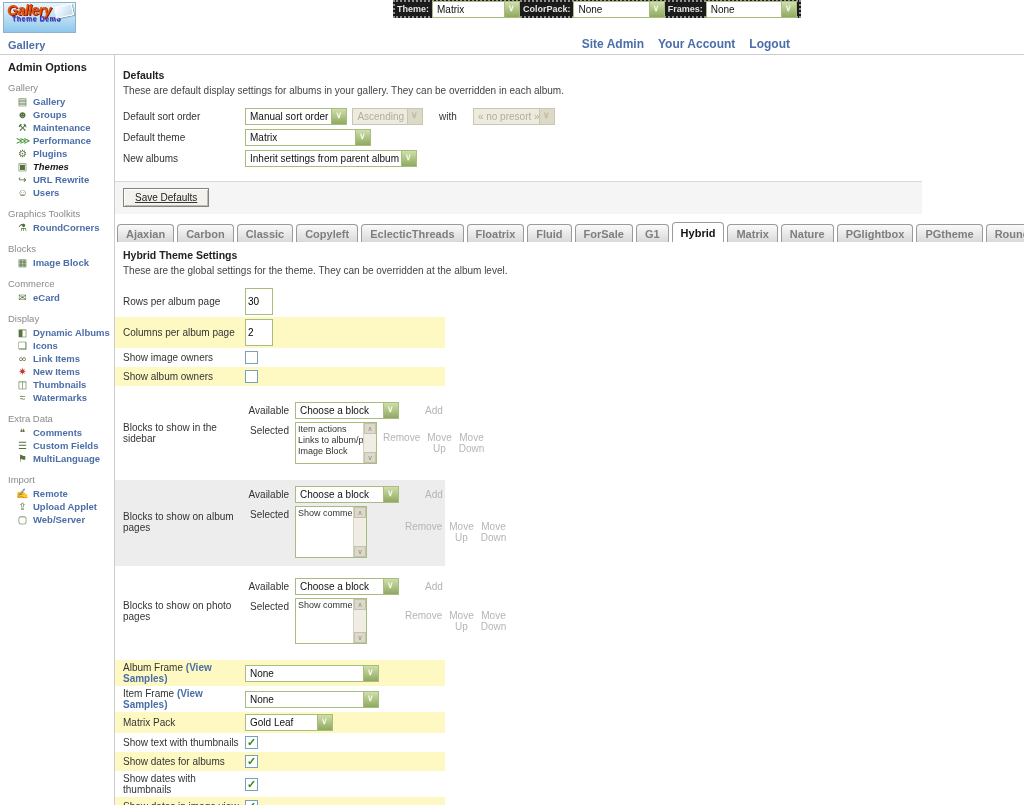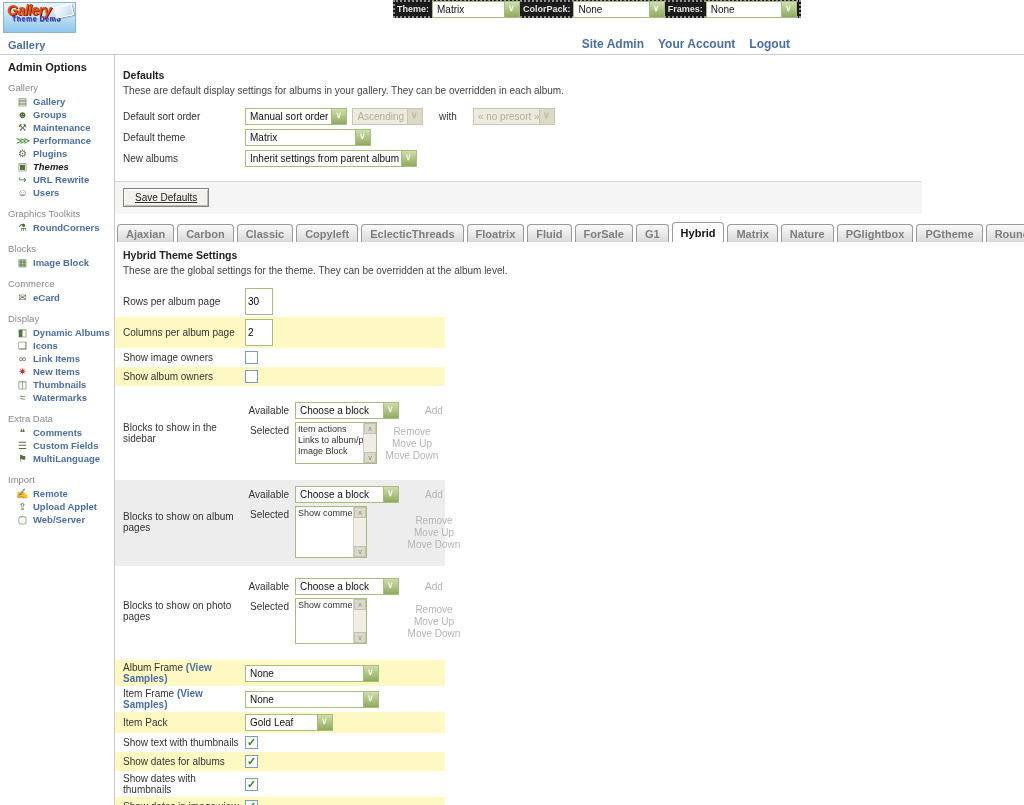--- a/index.html
+++ b/index.html
@@ -62,21 +62,21 @@
   .cb { width:13px; height:13px; border:1px solid #7b9ebd; background:#fff; position:relative; }
   .cb.checked::after { content:"✓"; position:absolute; left:1px; top:-1px; color:#2f8c1f; font-weight:bold; font-size:11px; }
 
   
   .blk { display:flex; align-items:center; padding:6px 0 8px 8px; width:330px; }
   .blk.alt { background:#ededed; }
   .blk-grid { display:flex; flex-direction:column; gap:3px; }
   .blk-line { display:flex; align-items:flex-start; gap:6px; }
   .blk-sub { width:44px; min-width:44px; text-align:right; padding-top:3px; color:#333; }
   .gray-act { color:#b5b5b5; text-align:center; width:58px; align-self:center; }
-  .gray-stack { display:flex; flex-direction:column; gap:1px; color:#b5b5b5; width:58px; text-align:center; align-self:center; }
+  .gray-stack { display:flex; flex-direction:row; gap:7px; color:#b5b5b5; width:58px; text-align:center; align-self:center; }
 
   .lb { display:flex; border:1px solid #a8bc7f; background:#fff; }
   .lb-items { flex:1; padding:1px 2px; font-size:9px; overflow:hidden; }
   .lb-items div { white-space:nowrap; line-height:11px; }
   .lb-scroll { width:13px; background:#efede4; border-left:1px solid #d6d3c4; display:flex; flex-direction:column; justify-content:space-between; }
   .lb-arrow { height:11px; background:#dcd9cb; border:1px solid #c4c1b2; color:#8f8c7d; font-size:7px; text-align:center; line-height:10px; }
 
   
   .strip { border-top:1px solid #d8d8d8; background:#f5f5f5; padding:6px 8px 7px 8px; margin-top:12px; display:flex; gap:10px;text-decoration:underline; }
   .btn { background:#f3f2ed; border:1px solid #838383; box-shadow:inset 1px 1px 0 #fff, inset -1px -1px 0 #bcbcb2;
@@ -425,21 +425,21 @@
         </span>
       </div>
       <div class="frow">
         <span class="flabel"><span>Item Frame</span> <span class="vs">(View Samples)</span></span>
         <span class="sel" style="width:134px">
           <span class="sel-text">None</span>
             <span class="sel-btn"></span>
         </span>
       </div>
       <div class="frow alt">
-        <span class="flabel">Item Pack</span>
+        <span class="flabel">Matrix Pack</span>
         <span class="sel" style="width:88px">
           <span class="sel-text">Gold Leaf</span>
             <span class="sel-btn"></span>
         </span>
       </div>
 
       <div class="frow">
         <span class="flabel">Show text with thumbnails</span>
         <span class="cb checked"></span>
       </div>

